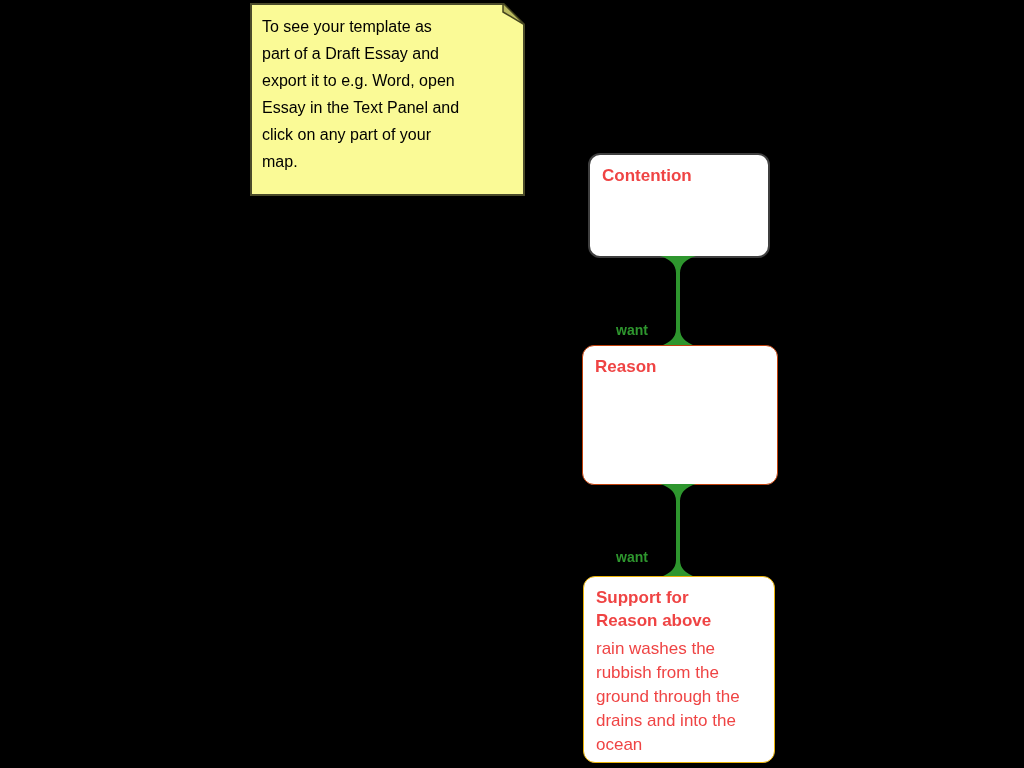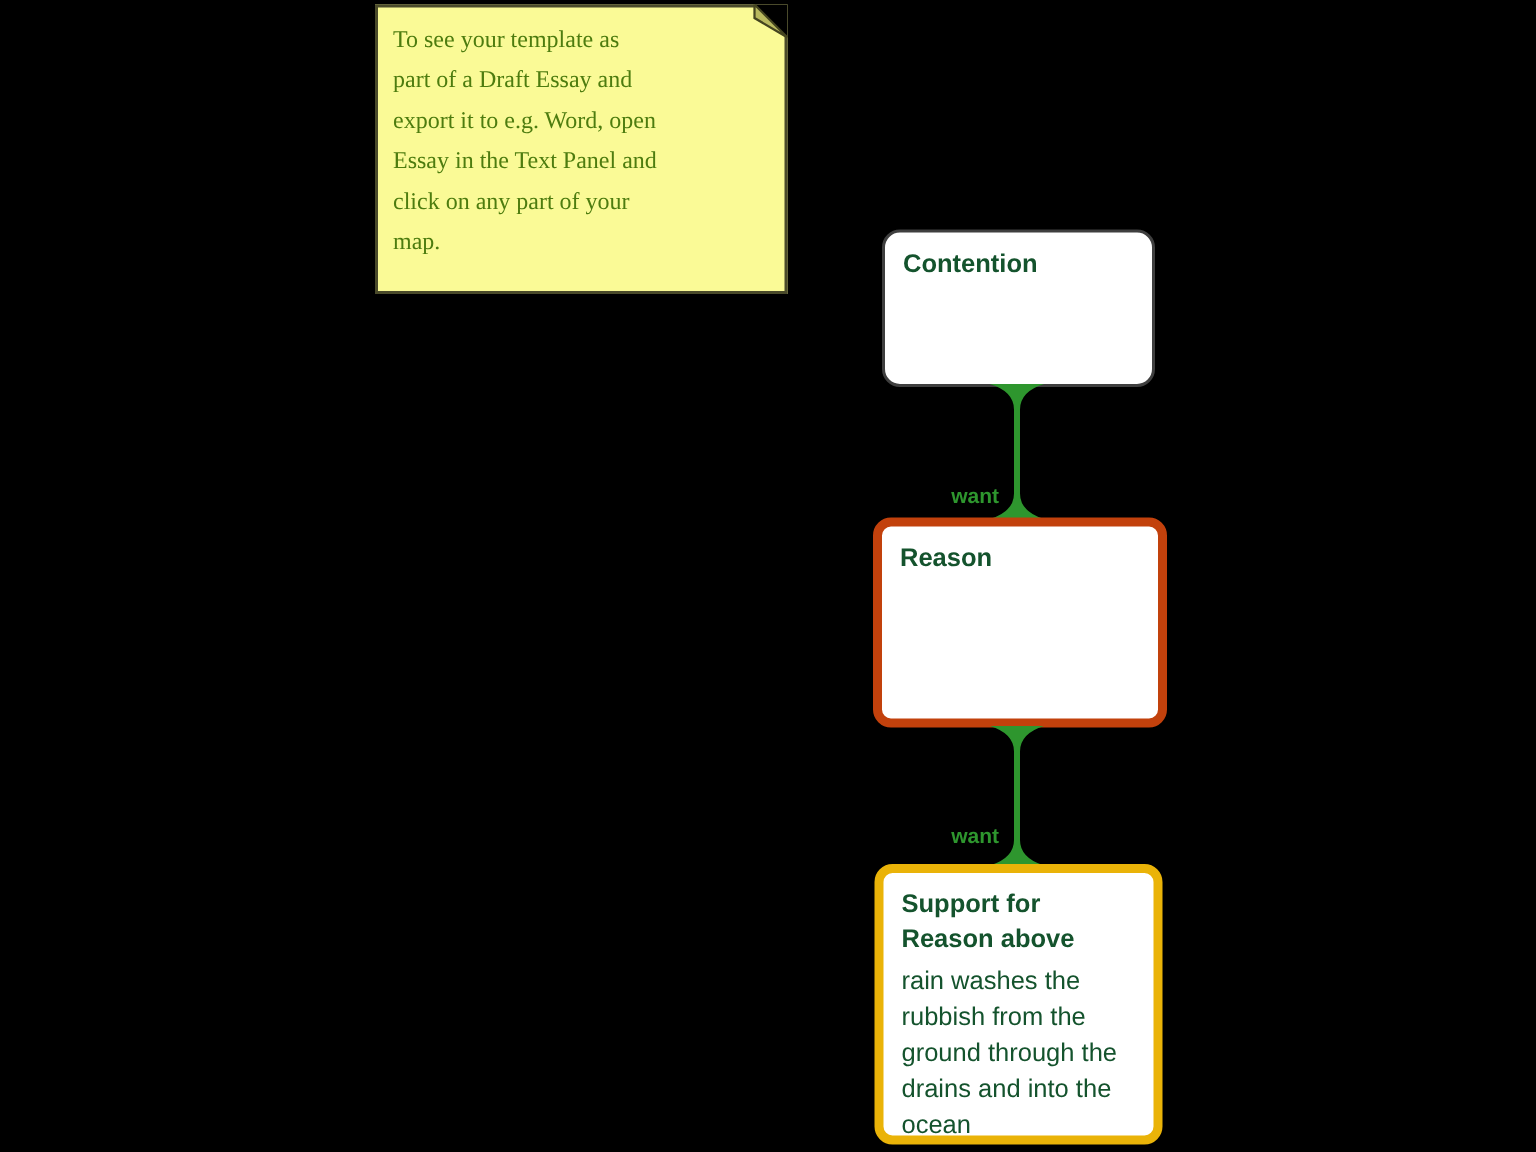--- a/index.html
+++ b/index.html
@@ -3,38 +3,38 @@
 <meta charset="utf-8">
 <style>
   html,body{margin:0;padding:0;background:#000;}
   #stage{position:relative;width:1024px;height:768px;background:#000;overflow:hidden;
          font-family:"Liberation Sans",sans-serif;}
 
   
   .note{position:absolute;left:250px;top:3px;width:275px;height:193px;box-sizing:border-box;
         background:#fafa96;border:2px solid #4a4a2a;}
   .note-text{position:absolute;left:10px;top:8px;right:20px;
-             font-family:Liberation Serif, serif;font-size:16px;line-height:27px;
-             color:#4d7c0f;white-space:pre;}
+             font-family:Liberation Sans, sans-serif;font-size:16px;line-height:27px;
+             color:#000000;white-space:pre;}
   .note-fold{position:absolute;top:-2px;right:-2px;width:26px;height:26px;}
 
   
   .node{position:absolute;box-sizing:border-box;background:#fff;border-radius:12px;
-        padding:9px 12px;color:#14532d;overflow:hidden;}
+        padding:9px 12px;color:#ef4444;overflow:hidden;}
   .node-contention{left:588px;top:153px;width:182px;height:105px;border:2px solid #3f3f3f;}
-  .node-reason{left:582px;top:345px;width:196px;height:140px;border:6px solid #c2410c;}
-  .node-support{left:583px;top:576px;width:192px;height:187px;border:6px solid #eab308;}
+  .node-reason{left:582px;top:345px;width:196px;height:140px;border:1px solid #c2410c;}
+  .node-support{left:583px;top:576px;width:192px;height:187px;border:1px solid #eab308;}
   .node-title{font-size:17px;font-weight:bold;line-height:23px;white-space:pre-line;}
   .node-body{font-size:17px;line-height:24px;margin-top:5px;white-space:pre;}
 
   
   .connector{position:absolute;}
   .connector-1{left:640px;top:256px;}
   .connector-2{left:640px;top:484px;}
-  .link-label{position:absolute;width:68px;text-align:right;
+  .link-label{position:absolute;width:68px;text-align:center;
               font-size:14px;font-weight:bold;color:#2e962e;line-height:16px;}
   .link-label-1{left:598px;top:322px;}
   .link-label-2{left:598px;top:549px;}
 </style>
 </head>
 <body>
 
 <div id="stage" style="background: rgb(0, 0, 0);">
 
   <div class="note">

